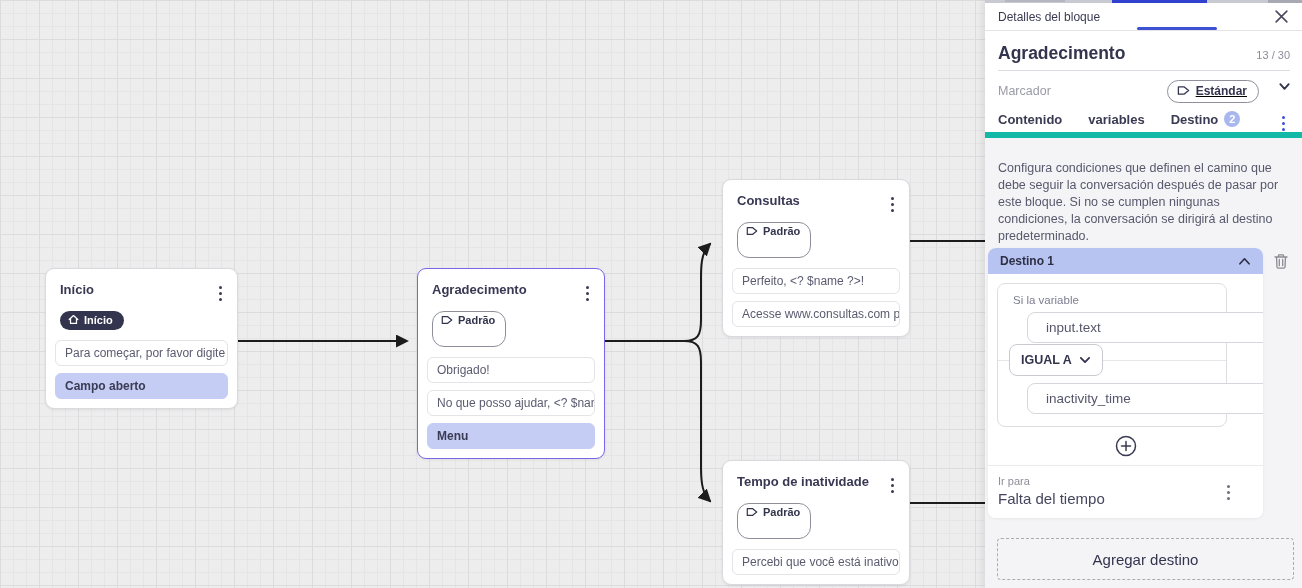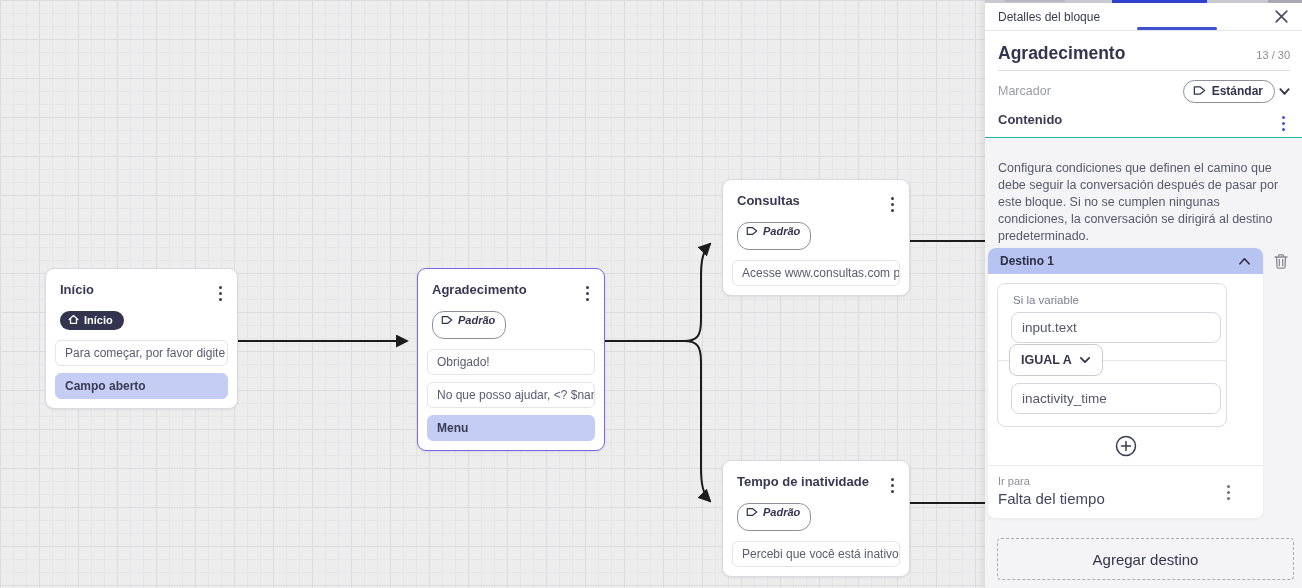--- a/index.html
+++ b/index.html
@@ -23,22 +23,22 @@
     box-shadow:0 1px 3px rgba(0,0,0,.07); }
   .node.selected { border:1.5px solid #7c66e8; }
   .node-head { display:flex; justify-content:space-between; align-items:flex-start; padding:0 3px 0 5px; }
   .node-title { font-size:13px; font-weight:bold; color:#383853; }
   .kebab { display:flex; flex-direction:column; align-items:center; cursor:pointer; padding:2px 3px; color:#3a3a52; }
   .kebab i { width:3px; height:3px; border-radius:50%; background:currentColor; margin:1.6px 0; }
   .badge-dark { display:inline-flex; align-items:center; gap:5px; background:#33344e;
     color:#fff; border-radius:12px; padding:3px 11px 4px 8px; font-size:11px; font-weight:bold;
     margin:6px 0 3px 5px; }
   .badge-pill { display:inline-flex; align-items:flex-start; gap:5px; background:#fff;
-    border:1.3px solid #8f8f9b; color:#33344e; border-radius:12px; padding:2px 10px 12px 8px;
-    font-size:11px; font-weight:bold; margin:6px 0 3px 5px;font-style:italic; }
+    border:1.3px solid #8f8f9b; color:#33344e; border-radius:12px; padding:2px 10px 20px 8px;
+    font-size:11px; font-weight:bold; margin:6px 0 3px 5px; }
   .msg { margin-top:7px; background:#fff; border:1px solid #e3e3e8; border-radius:6px;
     padding:5px 9px; font-size:12px; color:#5b5b70; white-space:nowrap; overflow:hidden;
     cursor:pointer; }
   .msg.highlight { background:#c5cdf4; border-color:#c5cdf4; color:#3a3b54; font-weight:bold; }
 
   
   .panel { position:absolute; left:985px; top:0; width:317px; height:588px; background:#fff;
     box-shadow:-2px 0 8px rgba(0,0,0,.10); }
   .strip { position:absolute; top:0; left:0; right:0; height:3px; background:#c9c9d1; }
   .strip-seg { position:absolute; top:0; height:3px; }
@@ -47,26 +47,26 @@
   .hdr-title { font-size:12px; color:#3a3a52; }
   .close-btn { cursor:pointer; display:flex; align-items:center; }
   .title-row { position:absolute; top:38px; left:13px; right:12px; height:33px;
     border-bottom:1px solid #dcdce2; display:flex; align-items:flex-end;
     justify-content:space-between; padding-bottom:6px; cursor:text; }
   .block-name { font-size:17.5px; font-weight:bold; color:#33344e; }
   .char-count { font-size:11px; color:#8d8d99; padding-bottom:3px; }
   .marcador-row { position:absolute; top:78px; left:13px; right:11px; height:26px;
     display:flex; align-items:center; justify-content:space-between; }
   .marcador-label { font-size:12.5px; color:#9a9aa6; }
-  .marcador-right { display:flex; align-items:center; gap:3px; }
+  .marcador-right { display:flex; gap:19px;text-decoration:underline; }
   .std-pill { display:inline-flex; align-items:center; gap:6px; border:1.4px solid #8f8f9b;
     border-radius:12px; padding:3px 11px 4px 9px; font-size:12px; font-weight:bold;
     color:#33344e; background:#fff; cursor:pointer; }
   .tabs-row { position:absolute; top:108px; left:0; right:0; height:30px;
-    border-bottom:1px solid #14b8a6; display:flex; gap:26px; padding-left:13px; background:#fff;flex-direction:column; }
+    border-bottom:6px solid #14b8a6; display:flex; gap:26px; padding-left:13px; background:#fff; }
   .tab { font-size:13px; font-weight:bold; color:#3a3a52; padding-top:4px; cursor:pointer;
     display:flex; align-items:flex-start; gap:6px; }
   .tab-badge { width:16px; height:16px; border-radius:50%; background:#a9b7ef; color:#fff;
     font-size:11px; font-weight:bold; display:flex; align-items:center; justify-content:center; margin-top:-1px; }
   .tab-underline { position:absolute; left:152px; top:27px; width:80px; height:3px;
     background:#3f51d3; border-radius:2px; }
   .kebab-blue { position:absolute; right:14px; top:112px; color:#3f51d3; }
   .panel-body { position:absolute; top:138px; left:0; right:0; bottom:0; background:#f4f4f6; }
   .desc { margin:22px 13px 0 13px; font-size:12.5px; line-height:17px; color:#57586c; }
 
@@ -75,22 +75,22 @@
     box-shadow:0 1px 3px rgba(0,0,0,.06); overflow:hidden; }
   .dest-head { height:26px; background:#b7c4f1; display:flex; align-items:center;
     justify-content:space-between; padding:0 12px; cursor:pointer;gap:26px; }
   .dest-title { font-size:12px; font-weight:bold; color:#2e2f45; }
   .dest-body { position:relative; height:244px; background:#fff; }
   .trash-btn { position:absolute; left:288px; top:115px; cursor:pointer; }
 
   .cond-card { position:absolute; left:9px; top:9px; width:230px; height:144px;
     border:1px solid #dddde2; border-radius:8px; background:#fff; }
   .cond-label { position:absolute; left:15px; top:10px; font-size:11.5px; color:#7c7d90; }
-  .cond-input { position:absolute; left:13px; width:210px; height:31px; border:1px solid #d6d6dc;
-    border-radius:8px; padding:0 10px; font-size:13.5px; color:#55566b; background:#fff;
+  .cond-input { position:absolute; left:29px; width:245px; height:31px; border:1px solid #d6d6dc;
+    border-radius:8px; padding:0 18px; font-size:13.5px; color:#55566b; background:#fff;
     font-family:"Liberation Sans", sans-serif; outline:none; }
   .cond-input.v1 { top:28px; }
   .cond-input.v2 { top:99px; }
   .chip-line { position:absolute; left:0; right:0; top:76px; height:1px; background:#e6e6ea; }
   .op-chip { position:absolute; left:11px; top:60px; height:32px; background:#fff;
     border:1.5px solid #c9c9cf; border-radius:8px; display:flex; align-items:center; gap:7px;
     padding:0 11px; font-weight:bold; font-size:12.5px; color:#33344e; cursor:pointer; }
   .plus-btn { position:absolute; left:50%; top:161px; transform:translateX(-50%); cursor:pointer; }
   .irpara-sep { position:absolute; left:0; right:0; top:191px; height:1px; background:#ebebef; }
   .irpara { position:absolute; left:0; right:0; top:192px; bottom:0; background:#fff; padding:9px 12px 0 10px; }
@@ -168,20 +168,21 @@
           <i></i>
           <i></i>
         </span>
     </div>
     <span class="badge-pill">
       <svg width="12" height="12" viewBox="0 0 14 14">
           <path d="M1.5 3 H7.5 L12.5 7 L7.5 11 H1.5 z" stroke="#33344e" stroke-width="1.4" fill="none" stroke-linejoin="round"></path>
         </svg>
       <span>Padrão</span>
     </span>
+    <div class="msg">Perfeito, &lt;? $name ?&gt;!</div>
     <div class="msg">Acesse www.consultas.com par...</div>
   </div>
 
   <div class="node" style="left:722px; top:460px; width:188px;">
     <div class="node-head">
       <span class="node-title">Tempo de inatividade</span>
       <span class="kebab">
           <i></i>
           <i></i>
           <i></i>

